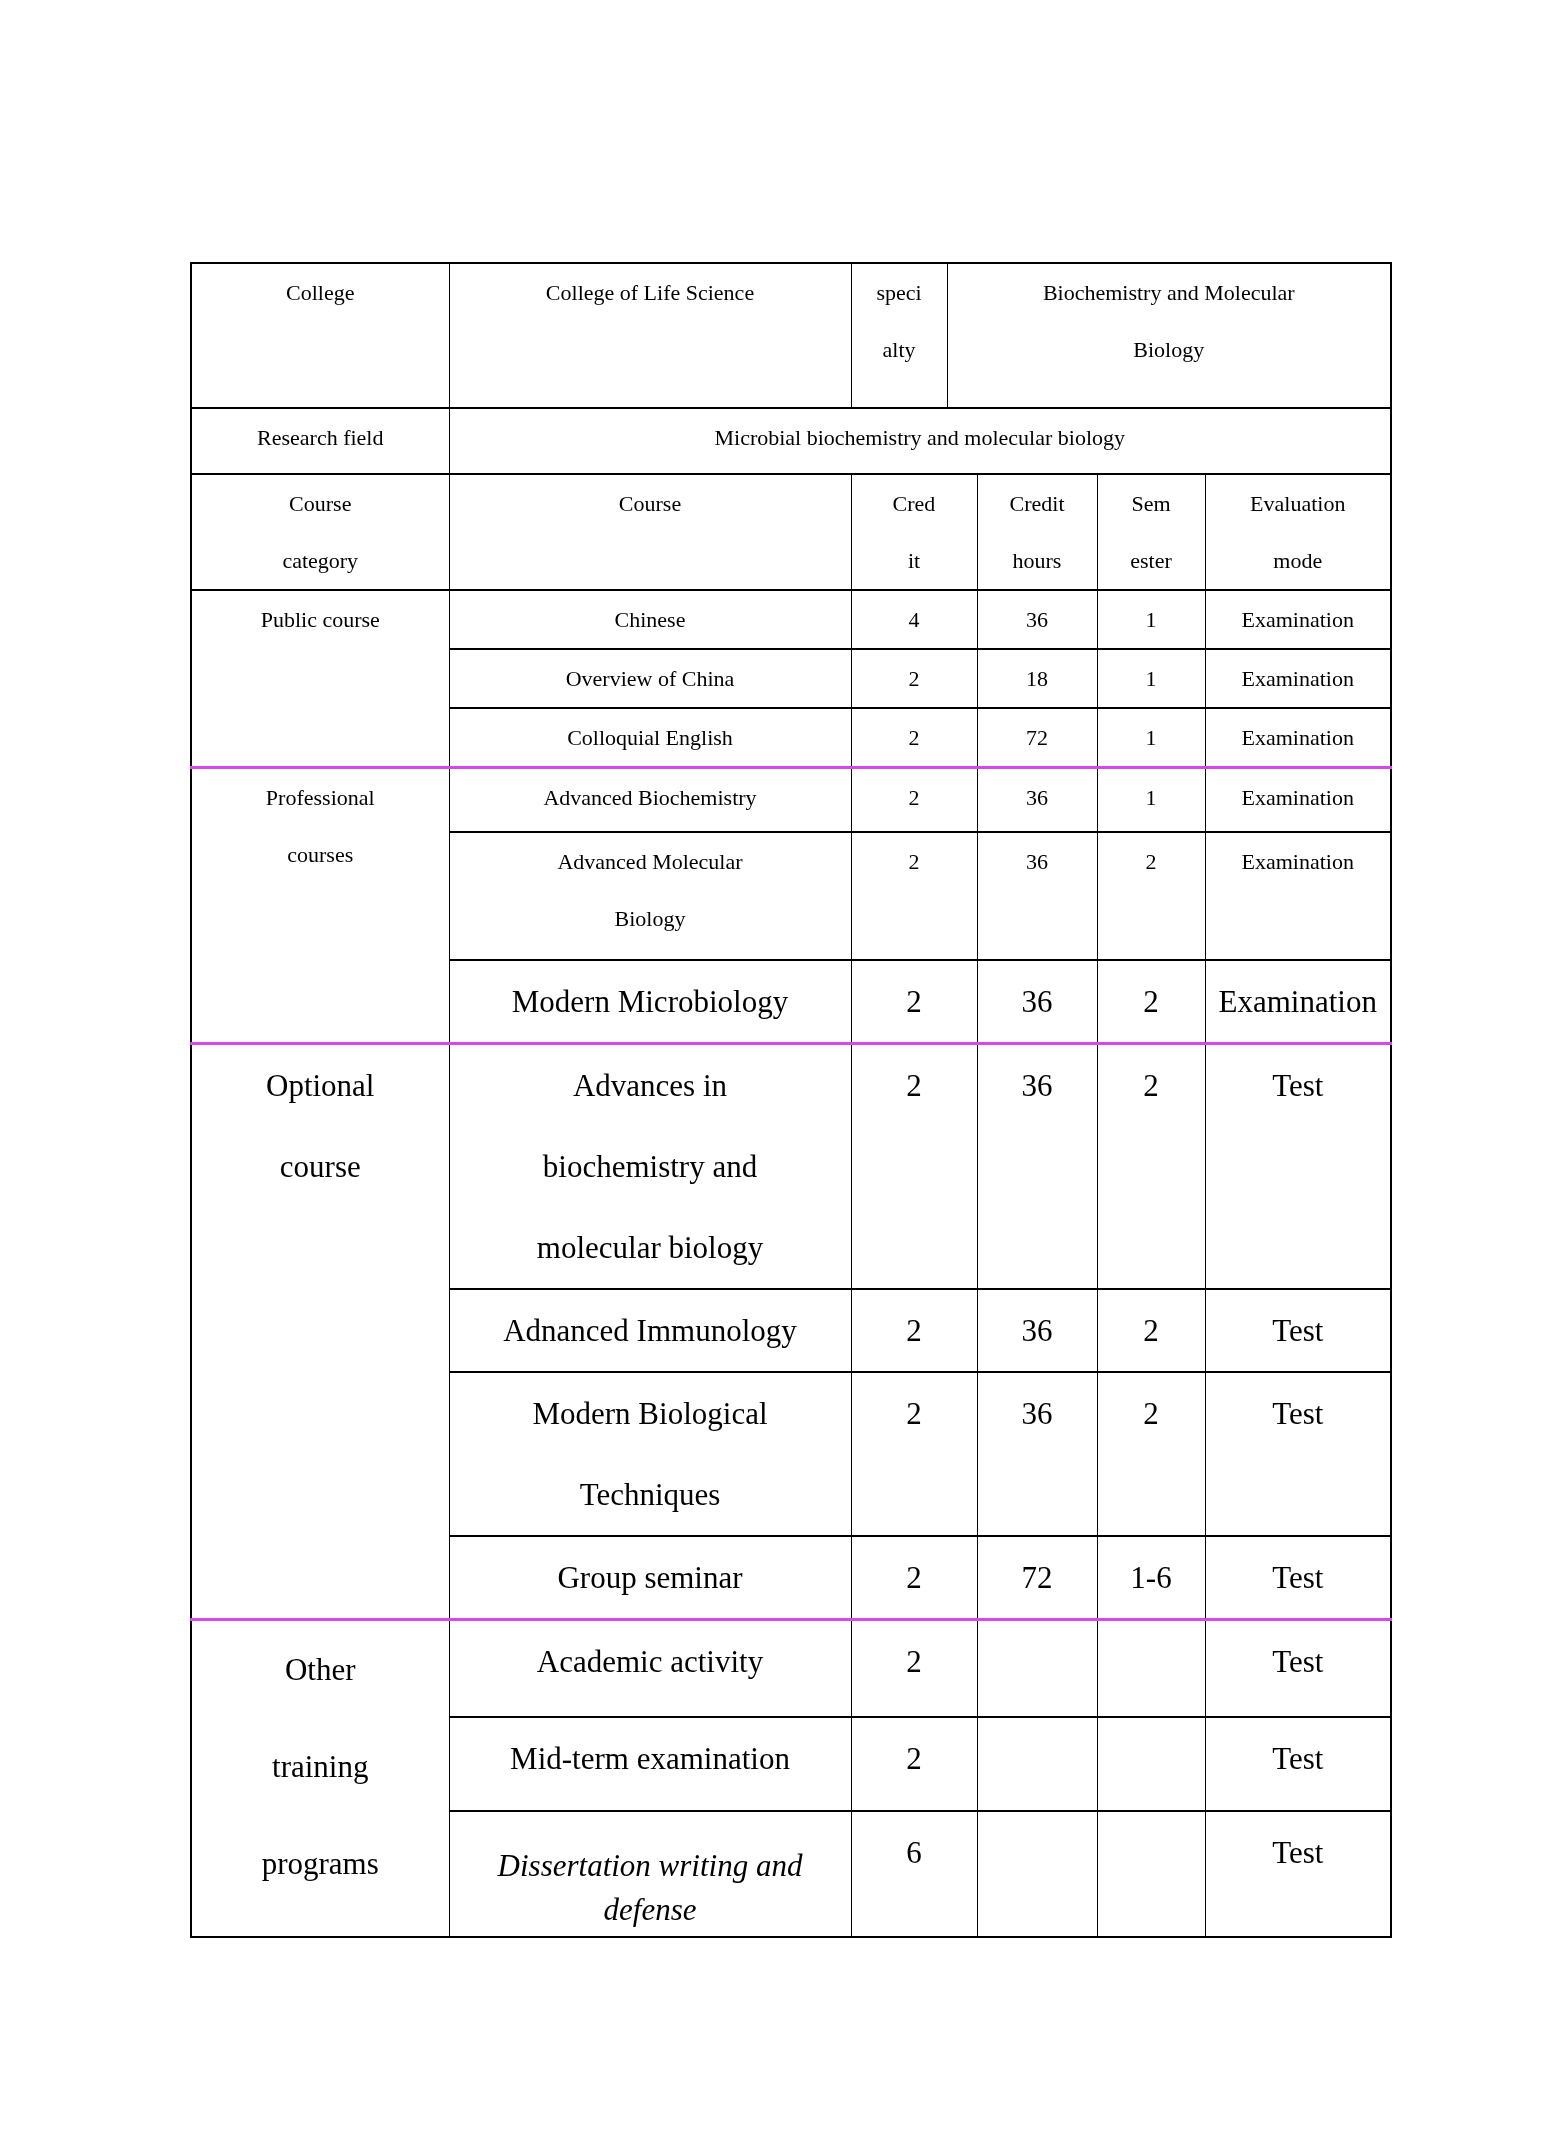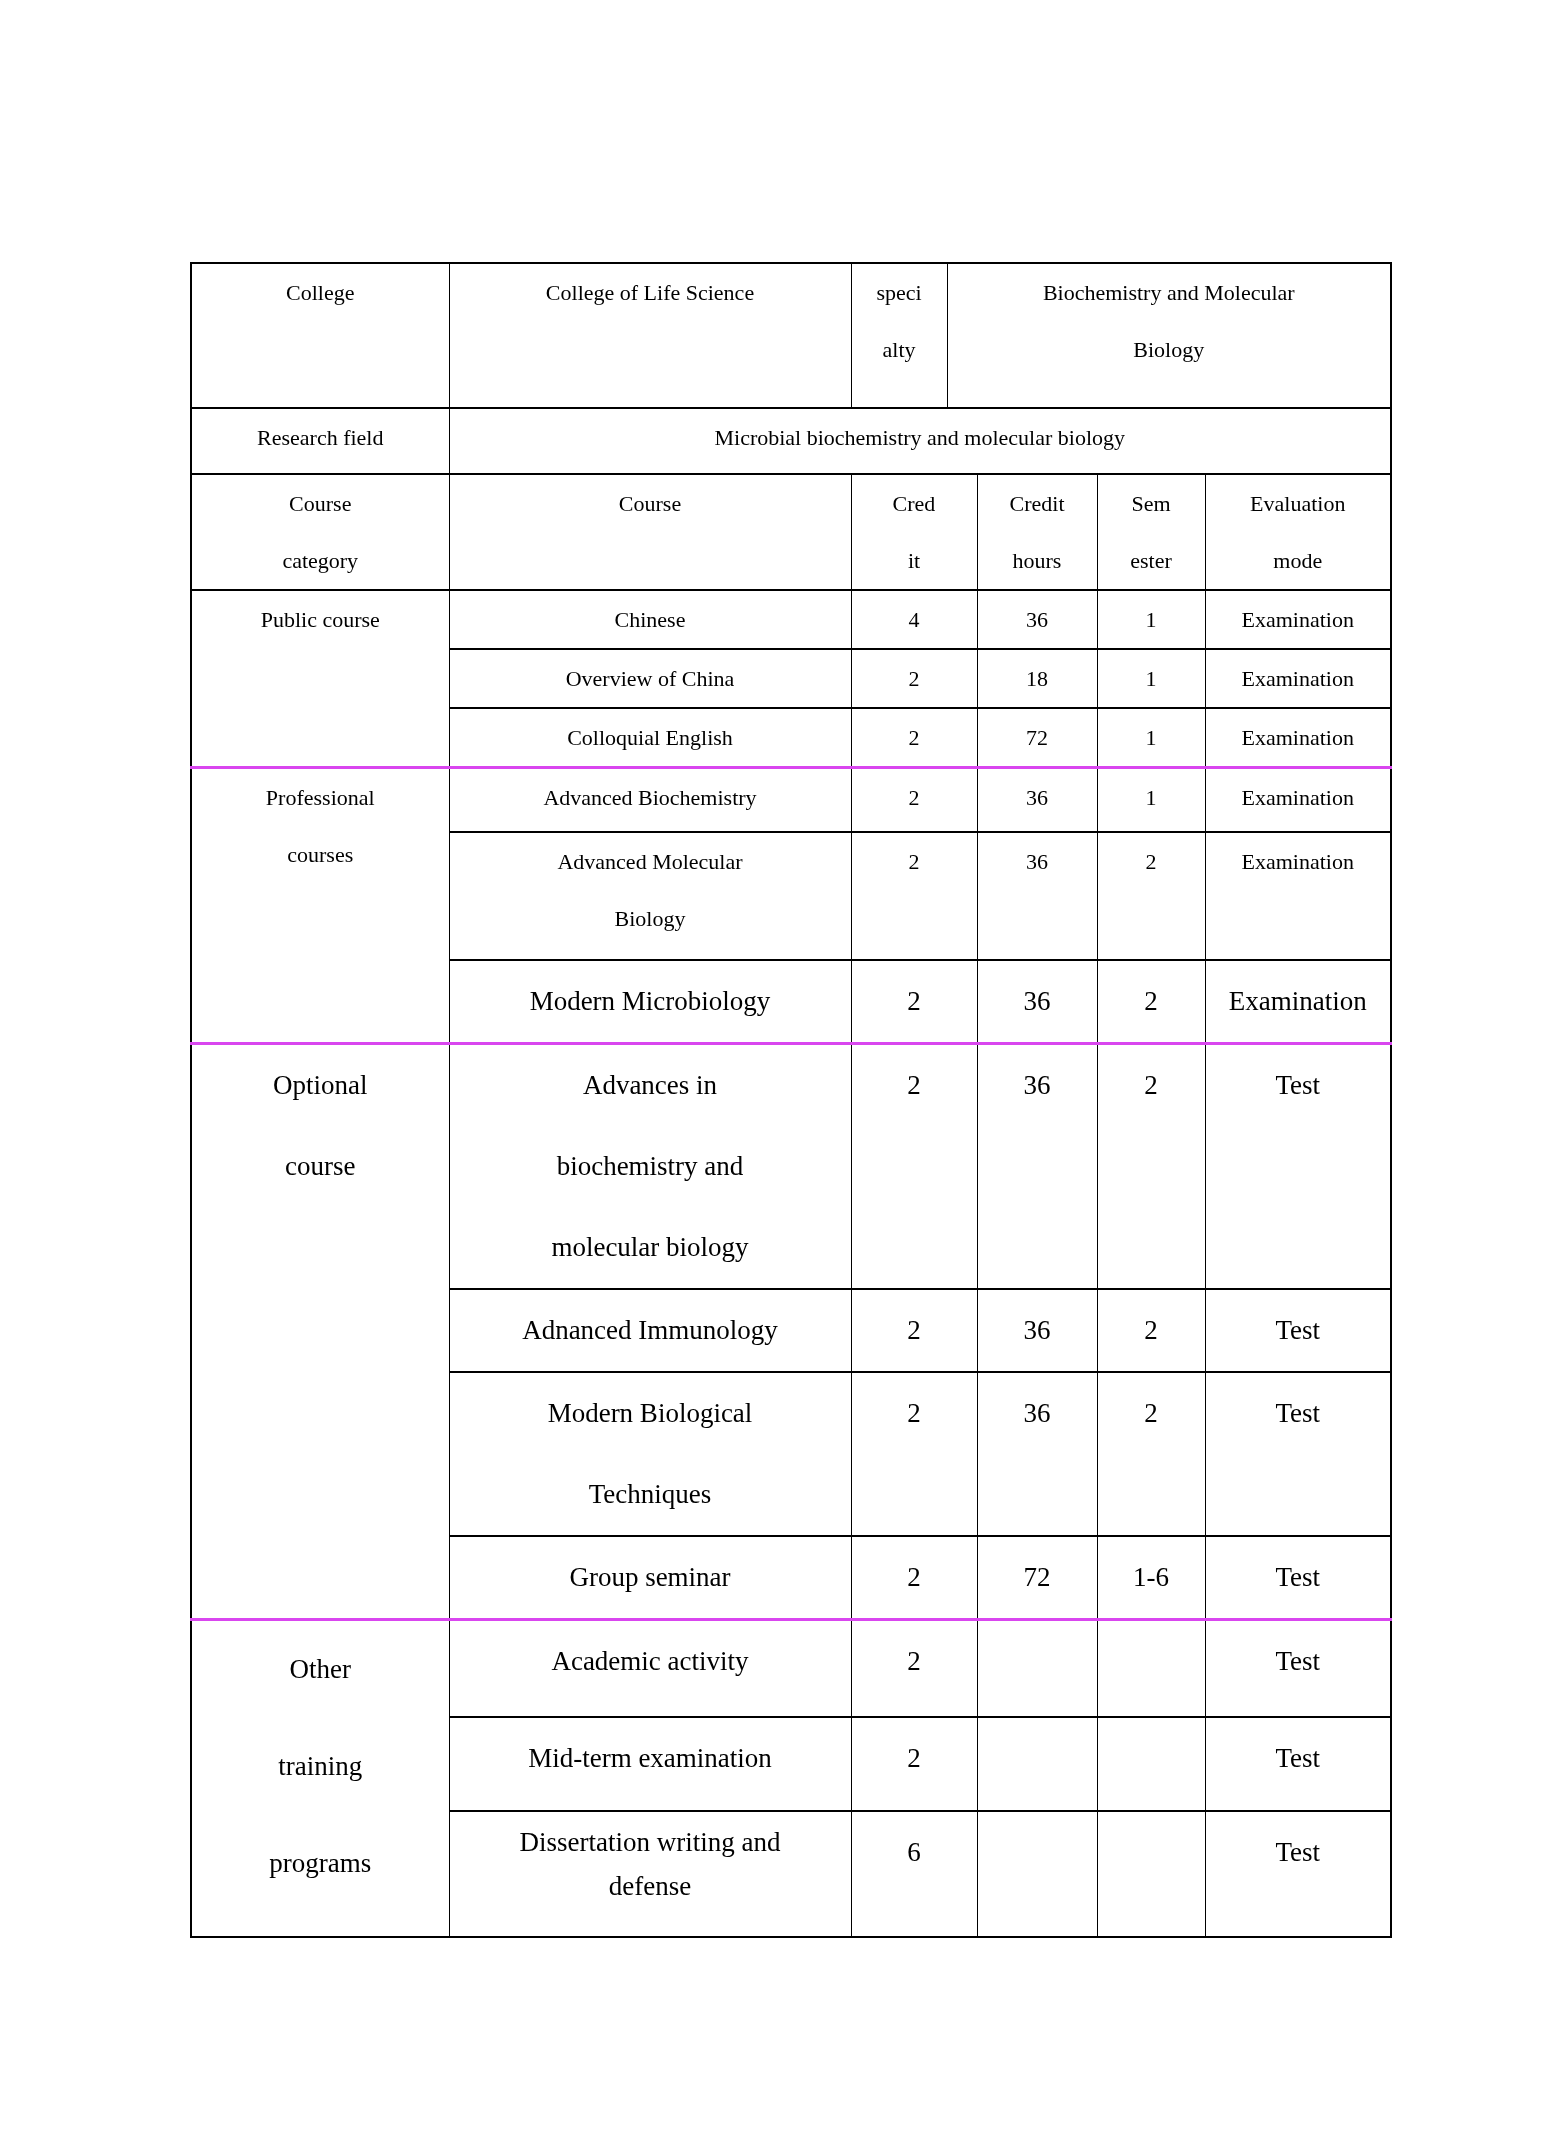--- a/index.html
+++ b/index.html
@@ -25,25 +25,25 @@
     border:2.5px solid #000;
   }
   table.course-table td {
     border-left:1.5px solid #000; border-right:1.5px solid #000;
     border-top:2px solid #000; border-bottom:2px solid #000;
     text-align:center; vertical-align:top;
     padding:0 4px; white-space:pre-line;
     font-size:22px; line-height:57px;
     overflow:hidden;
   }
-  tr.lg td { font-size:27px; line-height:81px; }
+  tr.lg td { font-size:31px; line-height:81px; }
   tr.sec td { border-top:3px solid #d946ef; }
   td.cat-prof { line-height:88px; }
   tr.lg td.cat-other { line-height:97px; }
-  tr.lg td.cell-diss { line-height:44px; padding-top:8px; }
+  tr.lg td.cell-diss { line-height:44px; padding-top:32px;font-style:italic; }
 </style>
 </head>
 <body>
 
 <div class="page">
 
 
   <table class="course-table">
     <colgroup>
       <col style="width:258px">

